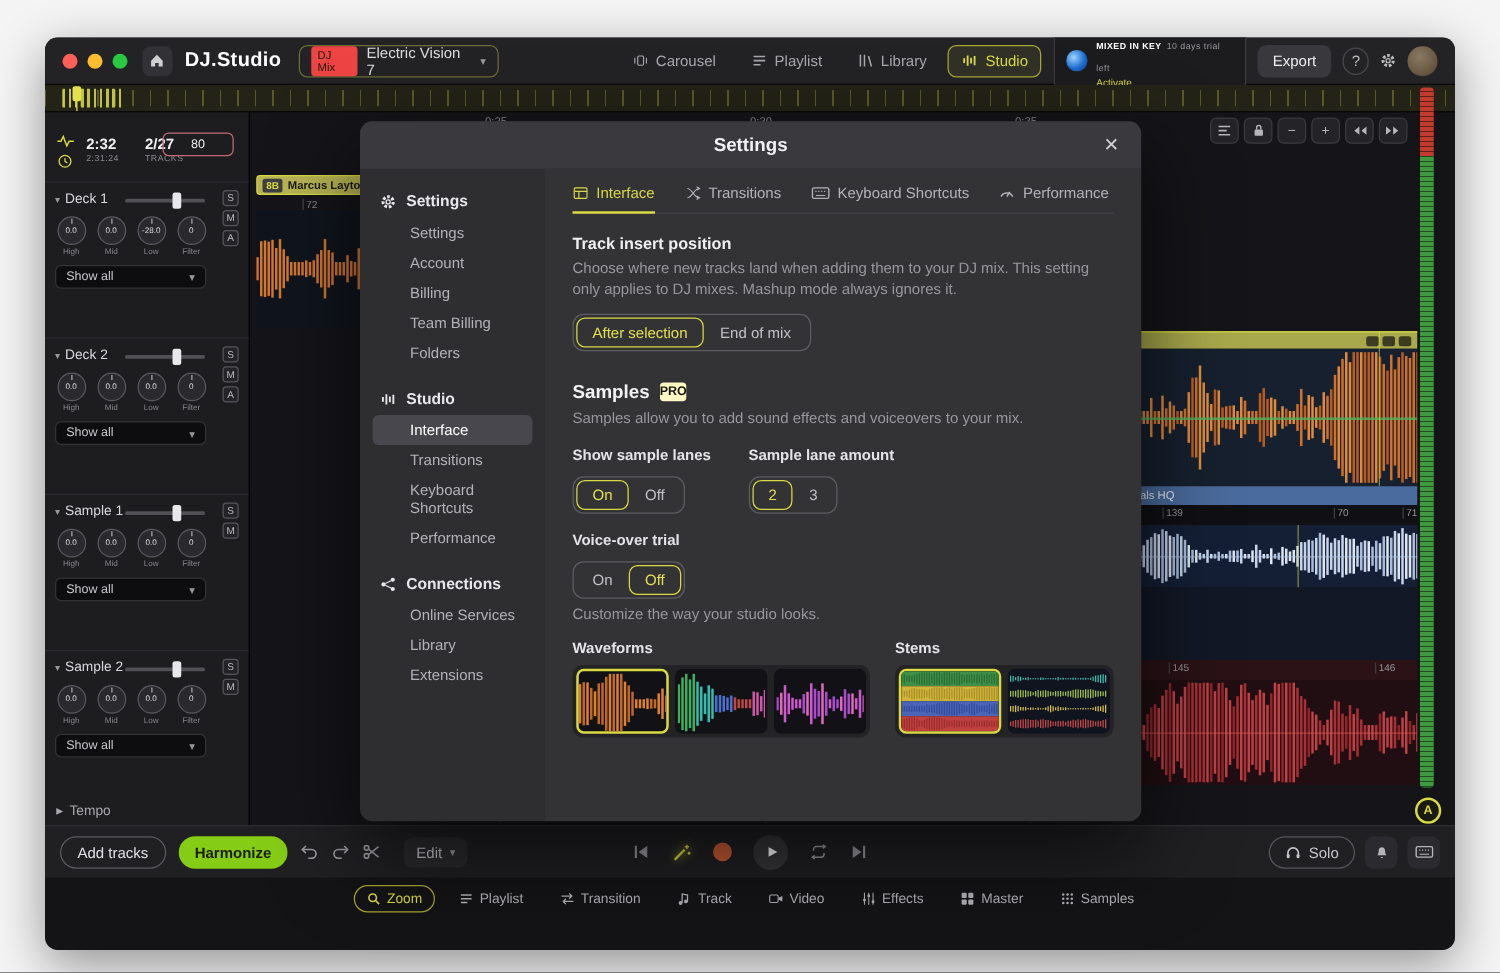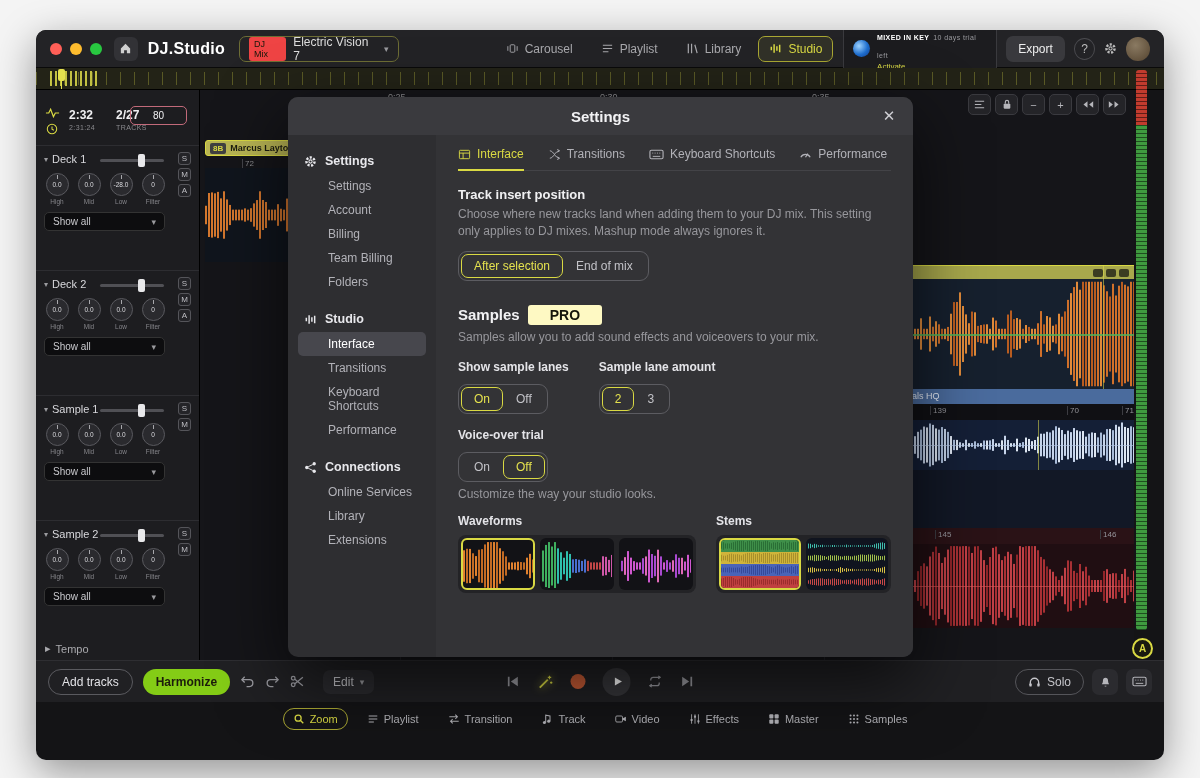--- a/index.html
+++ b/index.html
@@ -125,21 +125,21 @@
 .tabs{display:flex;gap:24px;border-bottom:1px solid #434347;padding-bottom:9px}
 .tab{display:flex;align-items:center;gap:6px;font-size:12px;color:#b2b2b8;position:relative}
 .tab.act{color:#d9d943}
 .tab.act:after{content:"";position:absolute;left:0;right:0;bottom:-10px;height:2px;background:#d9d943}
 .h3{font-size:13px;font-weight:bold;color:#f0f0f2;margin-top:16px}
 .desc{font-size:12px;color:#97979c;margin-top:4px;line-height:1.45;max-width:470px}
 .seg{display:inline-flex;border:1px solid #5c5c61;border-radius:9px;padding:2px;margin-top:10px}
 .opt{padding:4px 12px;font-size:12px;color:#c2c2c7;border:1px solid transparent;border-radius:7px}
 .opt.sel{color:#e4e14e;border-color:#d9d943}
 .h2{font-size:15px;font-weight:bold;color:#f2f2f4;margin-top:24px;display:flex;align-items:center;gap:8px}
-.pro{background:#fef9c3;color:#16160a;font-size:14px;font-weight:bold;padding:2px 22px;border-radius:3px}
+.pro{background:#fef9c3;color:#16160a;font-size:10px;font-weight:bold;padding:2px 0;border-radius:3px}
 .ctrl-row{display:flex;gap:30px;margin-top:14px}
 .lbl{font-size:12px;font-weight:bold;color:#e4e4e8}
 .vblock{margin-top:14px}
 .thumbrow{display:flex;gap:20px;margin-top:10px;align-items:flex-start}
 .thumbs{display:flex;gap:5px;background:#232326;padding:3px;border-radius:8px;margin-top:7px}
 .thumb{width:82px;height:52px;border-radius:6px;border:2px solid transparent;overflow:hidden;background:#121216;position:relative}
 .thumb.wf{width:74px}
 .thumb.sel{border-color:#d9d943}
 .trow{height:12px;position:relative;overflow:hidden}
 </style>

